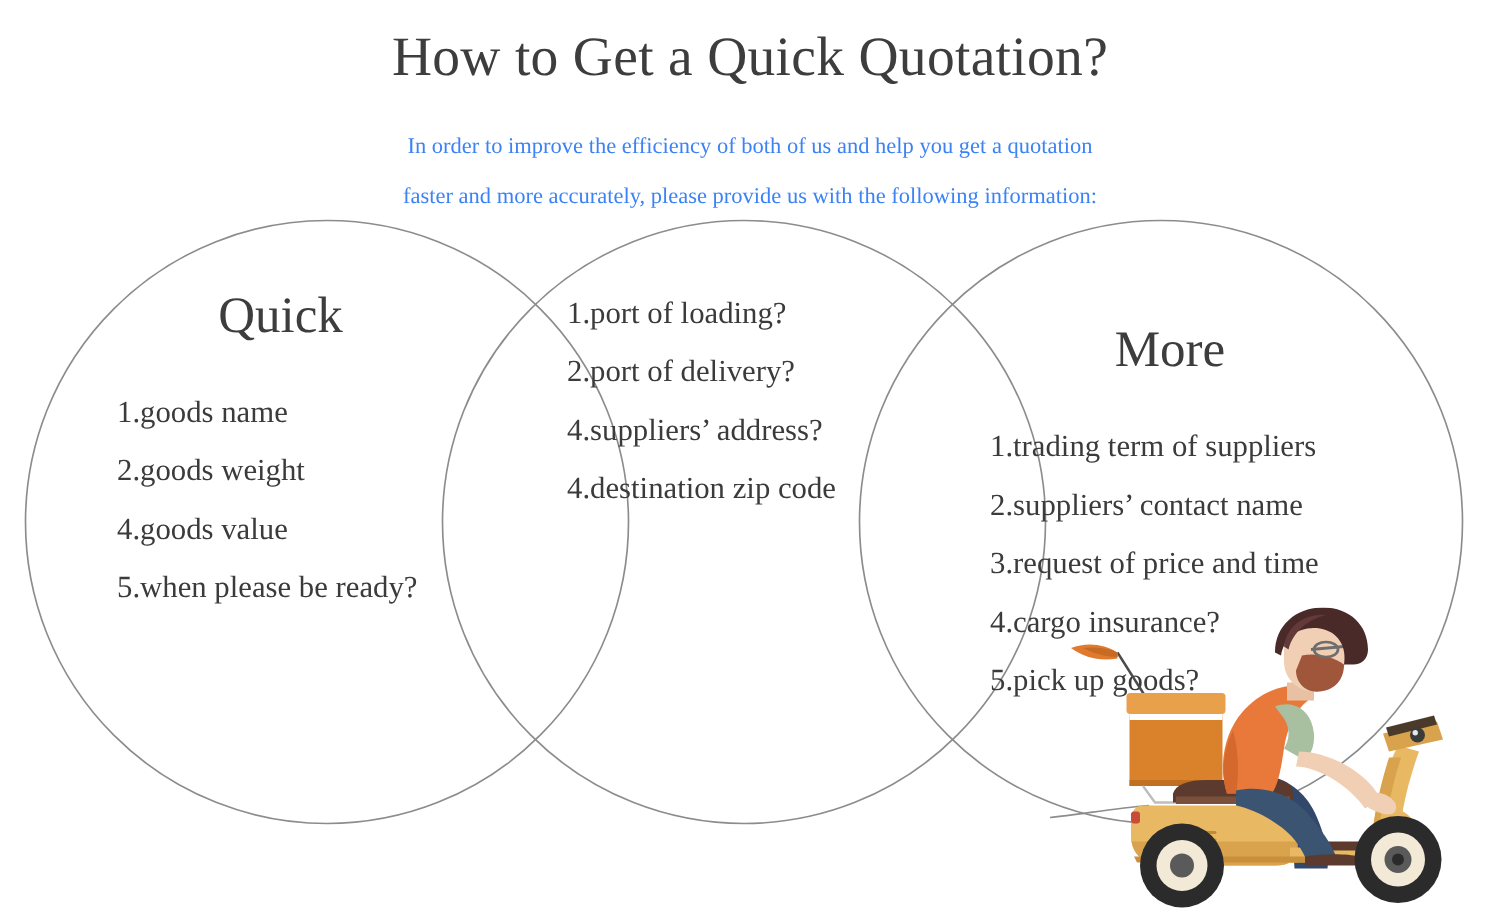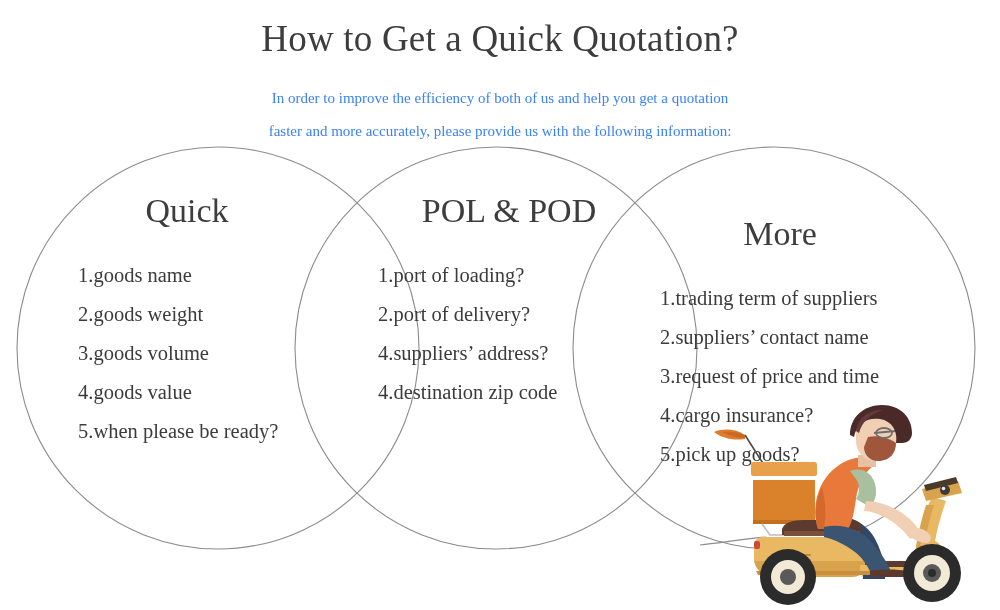--- a/index.html
+++ b/index.html
@@ -121,28 +121,26 @@
   <div id="subtitle">
     <span class="sub-line">In order to improve the efficiency of both of us and help you get a quotation</span>
     <span class="sub-line">faster and more accurately, please provide us with the following information:</span>
   </div>
 
   <div class="column" id="col-goods">
     <div class="col-heading">Quick</div>
     <ul class="col-list">
       <li><span class="li-num">1.</span><span class="li-text">goods name</span></li>
       <li><span class="li-num">2.</span><span class="li-text">goods weight</span></li>
-      <li><span class="li-num">3.</span><span class="li-text">goods volume</span></li>
       <li><span class="li-num">4.</span><span class="li-text">goods value</span></li>
       <li><span class="li-num">5.</span><span class="li-text">when please be ready?</span></li>
     </ul>
   </div>
 
   <div class="column" id="col-polpod">
-    <div class="col-heading">POL &amp; POD</div>
     <ul class="col-list">
       <li><span class="li-num">1.</span><span class="li-text">port of loading?</span></li>
       <li><span class="li-num">2.</span><span class="li-text">port of delivery?</span></li>
       <li><span class="li-num">4.</span><span class="li-text">suppliers’ address?</span></li>
       <li><span class="li-num">4.</span><span class="li-text">destination zip code</span></li>
     </ul>
   </div>
 
   <div class="column" id="col-more">
     <div class="col-heading">More</div>

